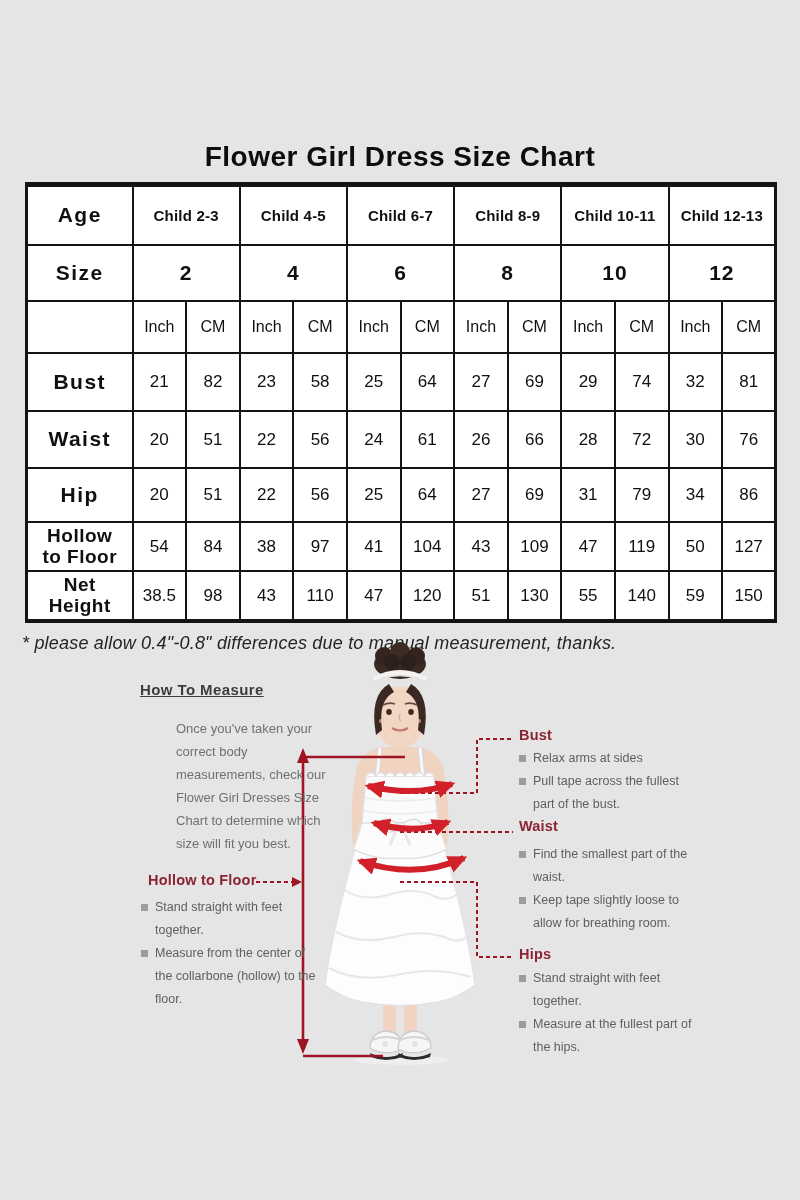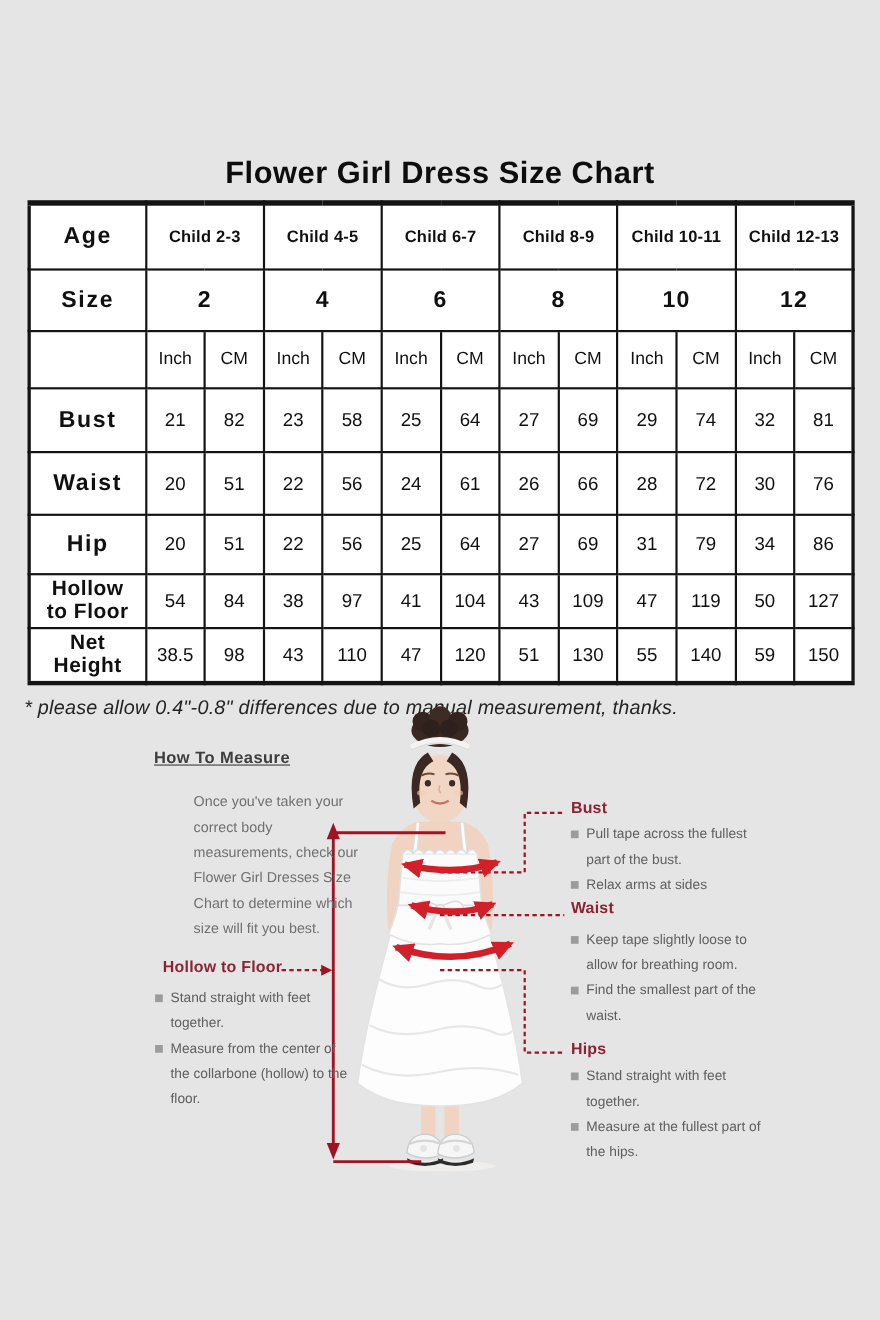--- a/index.html
+++ b/index.html
@@ -290,37 +290,37 @@
       <div class="bullet">
         <span class="sq"></span>
         <span class="btxt">Measure from the center of the collarbone (hollow) to the floor.</span>
       </div>
     </div>
 
   <div class="m-heading bust">Bust</div>
   <div class="bullets bust">
       <div class="bullet">
         <span class="sq"></span>
+        <span class="btxt">Relax arms at sides</span>
+      </div>
+      <div class="bullet">
+        <span class="sq"></span>
         <span class="btxt">Pull tape across the fullest part of the bust.</span>
-      </div>
-      <div class="bullet">
-        <span class="sq"></span>
-        <span class="btxt">Relax arms at sides</span>
       </div>
     </div>
 
   <div class="m-heading waist">Waist</div>
   <div class="bullets waist">
       <div class="bullet">
         <span class="sq"></span>
+        <span class="btxt">Find the smallest part of the waist.</span>
+      </div>
+      <div class="bullet">
+        <span class="sq"></span>
         <span class="btxt">Keep tape slightly loose to allow for breathing room.</span>
-      </div>
-      <div class="bullet">
-        <span class="sq"></span>
-        <span class="btxt">Find the smallest part of the waist.</span>
       </div>
     </div>
 
   <div class="m-heading hips">Hips</div>
   <div class="bullets hips">
       <div class="bullet">
         <span class="sq"></span>
         <span class="btxt">Stand straight with feet together.</span>
       </div>
       <div class="bullet">

